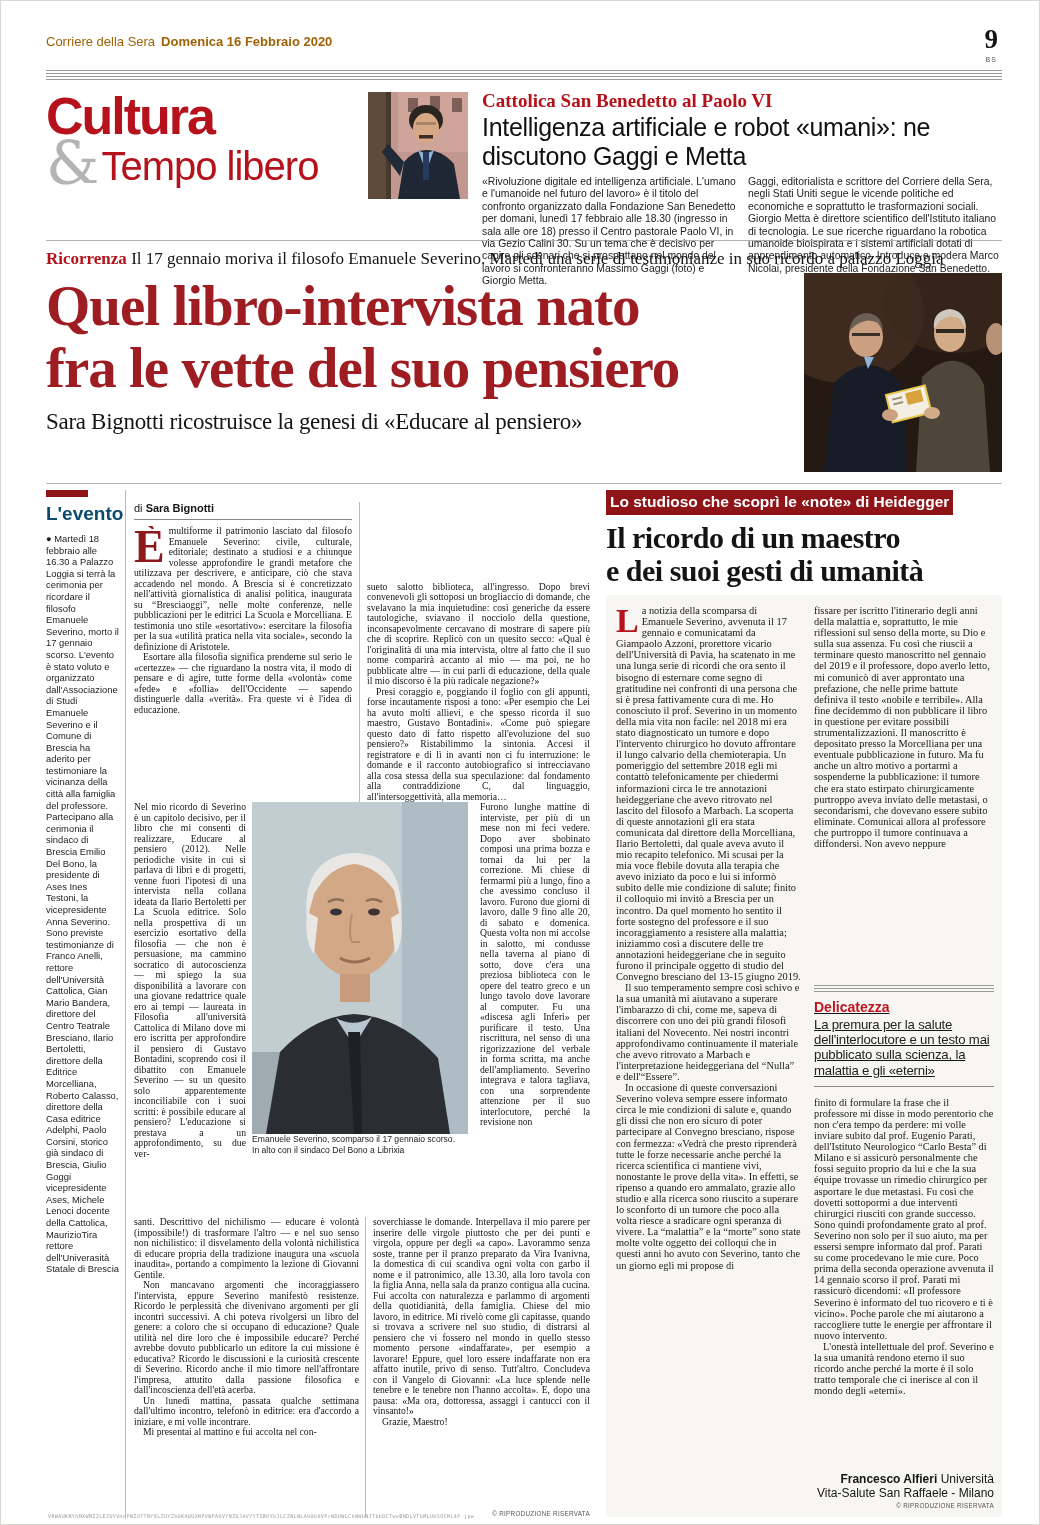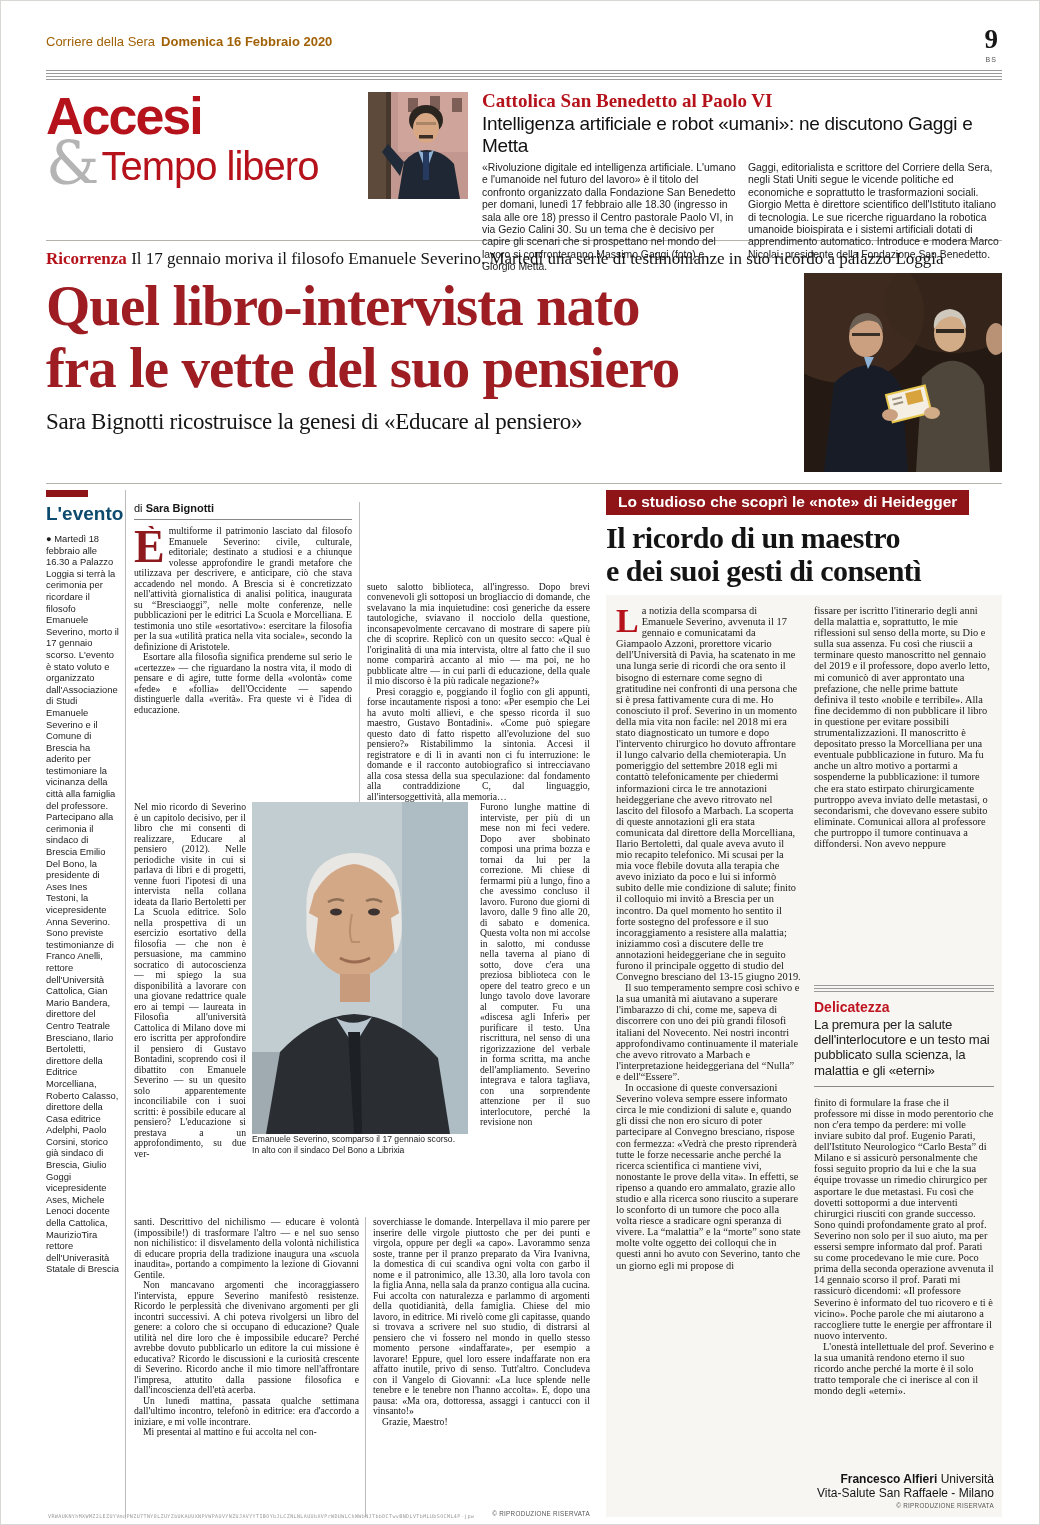--- a/index.html
+++ b/index.html
@@ -22,21 +22,21 @@
   
   .toprow { display:flex; margin-top:10px; height:150px; }
   .masthead { width:318px; color:#b5121b; font-family:"Liberation Sans", sans-serif; }
   .masthead .w1 { font-size:52px; font-weight:bold; letter-spacing:-2px; line-height:1; display:block; }
   .mast2 { display:flex; align-items:flex-start; margin-top:-6px;}
   .amp { font-family:"DejaVu Serif", serif; font-size:60px; color:#b4b4b4; line-height:.9; }
   .w2 { font-size:40px; letter-spacing:-1px; line-height:1.5; margin-left:2px;}
   .gaggi { width:100px; height:107px; margin:2px 0 0 4px; flex:none; }
   .eventbox { flex:1; margin-left:14px; }
   .eventbox .ebt { font-size:19px; font-weight:bold; color:#b5121b; }
-  .eventbox .ebs { font-family:"Liberation Sans", sans-serif; font-size:19px; color:#111; letter-spacing:-0.3px; margin-top:1px;}
+  .eventbox .ebs { font-family:"Liberation Sans", sans-serif; font-size:25px; color:#111; letter-spacing:-0.3px; margin-top:1px;}
   .ebcols { display:flex; gap:12px; margin-top:5px; font-family:"Liberation Sans", sans-serif; font-size:10.4px; line-height:12.4px; color:#222;}
   .ebcols > div { flex:1; }
   
   .headzone { position:relative; margin-top:8px; height:234px; }
   .kicker { font-size:17px; }
   .kicker .kl { color:#b5121b; font-weight:bold; }
   .bighead { font-size:57px; font-weight:bold; color:#9d1d23; line-height:1.09; letter-spacing:-1px; white-space:pre-line; margin-top:6px; max-width:770px;}
   .deck { font-size:23px; letter-spacing:-0.3px; margin-top:10px; }
   .photo-librixia { position:absolute; right:0; top:24px; width:198px; height:199px; }
   
@@ -64,29 +64,29 @@
   .b2c { flex:1; overflow:hidden; }
   .band3 { display:flex; height:300px; overflow:hidden; margin-top:1px;}
   .b3l { width:232px; flex:none; padding-right:6px; border-right:1px solid #bbb;}
   .b3l .in, .b3r .in { height:100%; overflow:hidden; }
   .b3r { flex:1; padding-left:7px; display:flex; flex-direction:column;}
   .b3r .in { flex:1; }
   .closing { text-indent:9px; }
   .repro { font-family:"Liberation Sans", sans-serif; font-size:6.3px; color:#555; text-align:right; letter-spacing:.3px; margin-top:2px;}
   
   .rightart { flex:1; margin-left:8px; display:flex; flex-direction:column; }
-  .banner { background:#8e1418; color:#fff; font-family:"Liberation Sans", sans-serif; font-weight:bold; font-size:15.5px; padding:3px 12px 4px; align-self:flex-start; }
+  .banner { background:#8e1418; color:#fff; font-family:"Liberation Sans", sans-serif; font-weight:bold; font-size:15.5px; padding:3px 4px 4px; align-self:flex-start; }
   .rhead { font-size:30px; line-height:1.1; letter-spacing:-0.5px; color:#141414; white-space:pre-line; margin:6px 0 8px; }
   .panel { background:#f7f6f3; flex:1; overflow:hidden; padding:10px 8px 8px 10px; display:flex; gap:13px; }
   .rtext { font-size:10.4px; line-height:11.1px; color:#1a1a1a; }
   .rcol1 { width:185px; flex:none; overflow:hidden; }
   .rdrop { float:left; font-size:34px; line-height:29px; font-weight:bold; color:#b5121b; padding:1px 3px 0 0;}
   .rcol2 { flex:1; display:flex; flex-direction:column; overflow:hidden;}
   .r2top { height:372px; overflow:hidden; flex:none; }
-  .dbox { margin:8px 0 6px; }
+  .dbox { margin:8px 0 6px;text-decoration:underline; }
   .dbox .drule { height:8px; background:repeating-linear-gradient(to bottom,#9a9a9a 0 1px,transparent 1px 3px); margin-bottom:6px;}
   .dbox .dt { font-family:"Liberation Sans", sans-serif; font-weight:bold; font-size:14px; color:#c01320; }
   .dbox .dx { font-family:"Liberation Sans", sans-serif; font-size:13.2px; line-height:15.2px; color:#222; letter-spacing:-0.2px; margin-top:2px;}
   .dbox .dbl { border-top:1px solid #888; margin-top:8px; }
   .r2bot { flex:1; overflow:hidden; margin-top:4px; }
   .author { font-family:"Liberation Sans", sans-serif; font-size:12px; text-align:right; line-height:13.5px; margin-top:3px;}
   .author b { font-weight:bold; }
   .microprint { position:absolute; left:48px; bottom:6px; font-family:"DejaVu Sans Mono", monospace; font-size:5px; color:#999; letter-spacing:.4px; }
 </style>
 </head>
@@ -100,21 +100,21 @@
     </div>
     <div class="pagenum">
       <span class="num">9</span>
       <span class="ed">BS</span>
     </div>
   </div>
   <div class="multirule"></div>
 
   <div class="toprow">
     <div class="masthead">
-      <span class="w1">Accesi</span>
+      <span class="w1">Cultura</span>
       <div class="mast2">
         <span class="amp">&amp;</span>
         <span class="w2">Tempo libero</span>
       </div>
     </div>
     <div class="gaggi">
       <svg width="100" height="107" viewBox="0 0 100 107">
         <rect width="100" height="107" fill="#c2978f"></rect>
         <rect x="30" y="0" width="70" height="60" fill="#cfa49b"></rect>
         <rect x="40" y="6" width="10" height="14" fill="#7e5f58"></rect>
@@ -260,21 +260,21 @@
             <div class="closing">Grazie, Maestro!</div>
           </div>
           <div class="repro">© RIPRODUZIONE RISERVATA</div>
         </div>
       </div>
     </article>
 
     <article class="rightart">
       <div class="banner">Lo studioso che scoprì le «note» di Heidegger</div>
       <h2 class="rhead">Il ricordo di un maestro
-e dei suoi gesti di consentì</h2>
+e dei suoi gesti di umanità</h2>
       <div class="panel">
         <div class="rcol1 rtext">
           <span class="rdrop">L</span>
           <div class="paras">
               <p>a notizia della scomparsa di Emanuele Severino, avvenuta il 17 gennaio e comunicatami da Giampaolo Azzoni, prorettore vicario dell'Università di Pavia, ha scatenato in me una lunga serie di ricordi che ora sento il bisogno di esternare come segno di gratitudine nei confronti di una persona che si è presa fattivamente cura di me. Ho conosciuto il prof. Severino in un momento della mia vita non facile: nel 2018 mi era stato diagnosticato un tumore e dopo l'intervento chirurgico ho dovuto affrontare il lungo calvario della chemioterapia. Un pomeriggio del settembre 2018 egli mi contattò telefonicamente per chiedermi informazioni circa le tre annotazioni heideggeriane che avevo ritrovato nel lascito del filosofo a Marbach. La scoperta di queste annotazioni gli era stata comunicata dal direttore della Morcelliana, Ilario Bertoletti, dal quale aveva avuto il mio recapito telefonico. Mi scusai per la mia voce flebile dovuta alla terapia che avevo iniziato da poco e lui si informò subito delle mie condizione di salute; finito il colloquio mi invitò a Brescia per un incontro. Da quel momento ho sentito il forte sostegno del professore e il suo incoraggiamento a resistere alla malattia; iniziammo così a discutere delle tre annotazioni heideggeriane che in seguito furono il principale oggetto di studio del Convegno bresciano del 13-15 giugno 2019.</p>
               <p>Il suo temperamento sempre così schivo e la sua umanità mi aiutavano a superare l'imbarazzo di chi, come me, sapeva di discorrere con uno dei più grandi filosofi italiani del Novecento. Nei nostri incontri approfondivamo continuamente il materiale che avevo ritrovato a Marbach e l'interpretazione heideggeriana del “Nulla” e dell'“Essere”.</p>
               <p>In occasione di queste conversazioni Severino voleva sempre essere informato circa le mie condizioni di salute e, quando gli dissi che non ero sicuro di poter partecipare al Convegno bresciano, rispose con fermezza: «Vedrà che presto riprenderà tutte le forze necessarie anche perché la ricerca scientifica ci mantiene vivi, nonostante le prove della vita». In effetti, se ripenso a quando ero ammalato, grazie allo studio e alla ricerca sono riuscito a superare lo sconforto di un tumore che poco alla volta riesce a sradicare ogni speranza di vivere. La “malattia” e la “morte” sono state molte volte oggetto dei colloqui che in questi anni ho avuto con Severino, tanto che un giorno egli mi propose di</p>
             </div>
         </div>
         <div class="rcol2">

